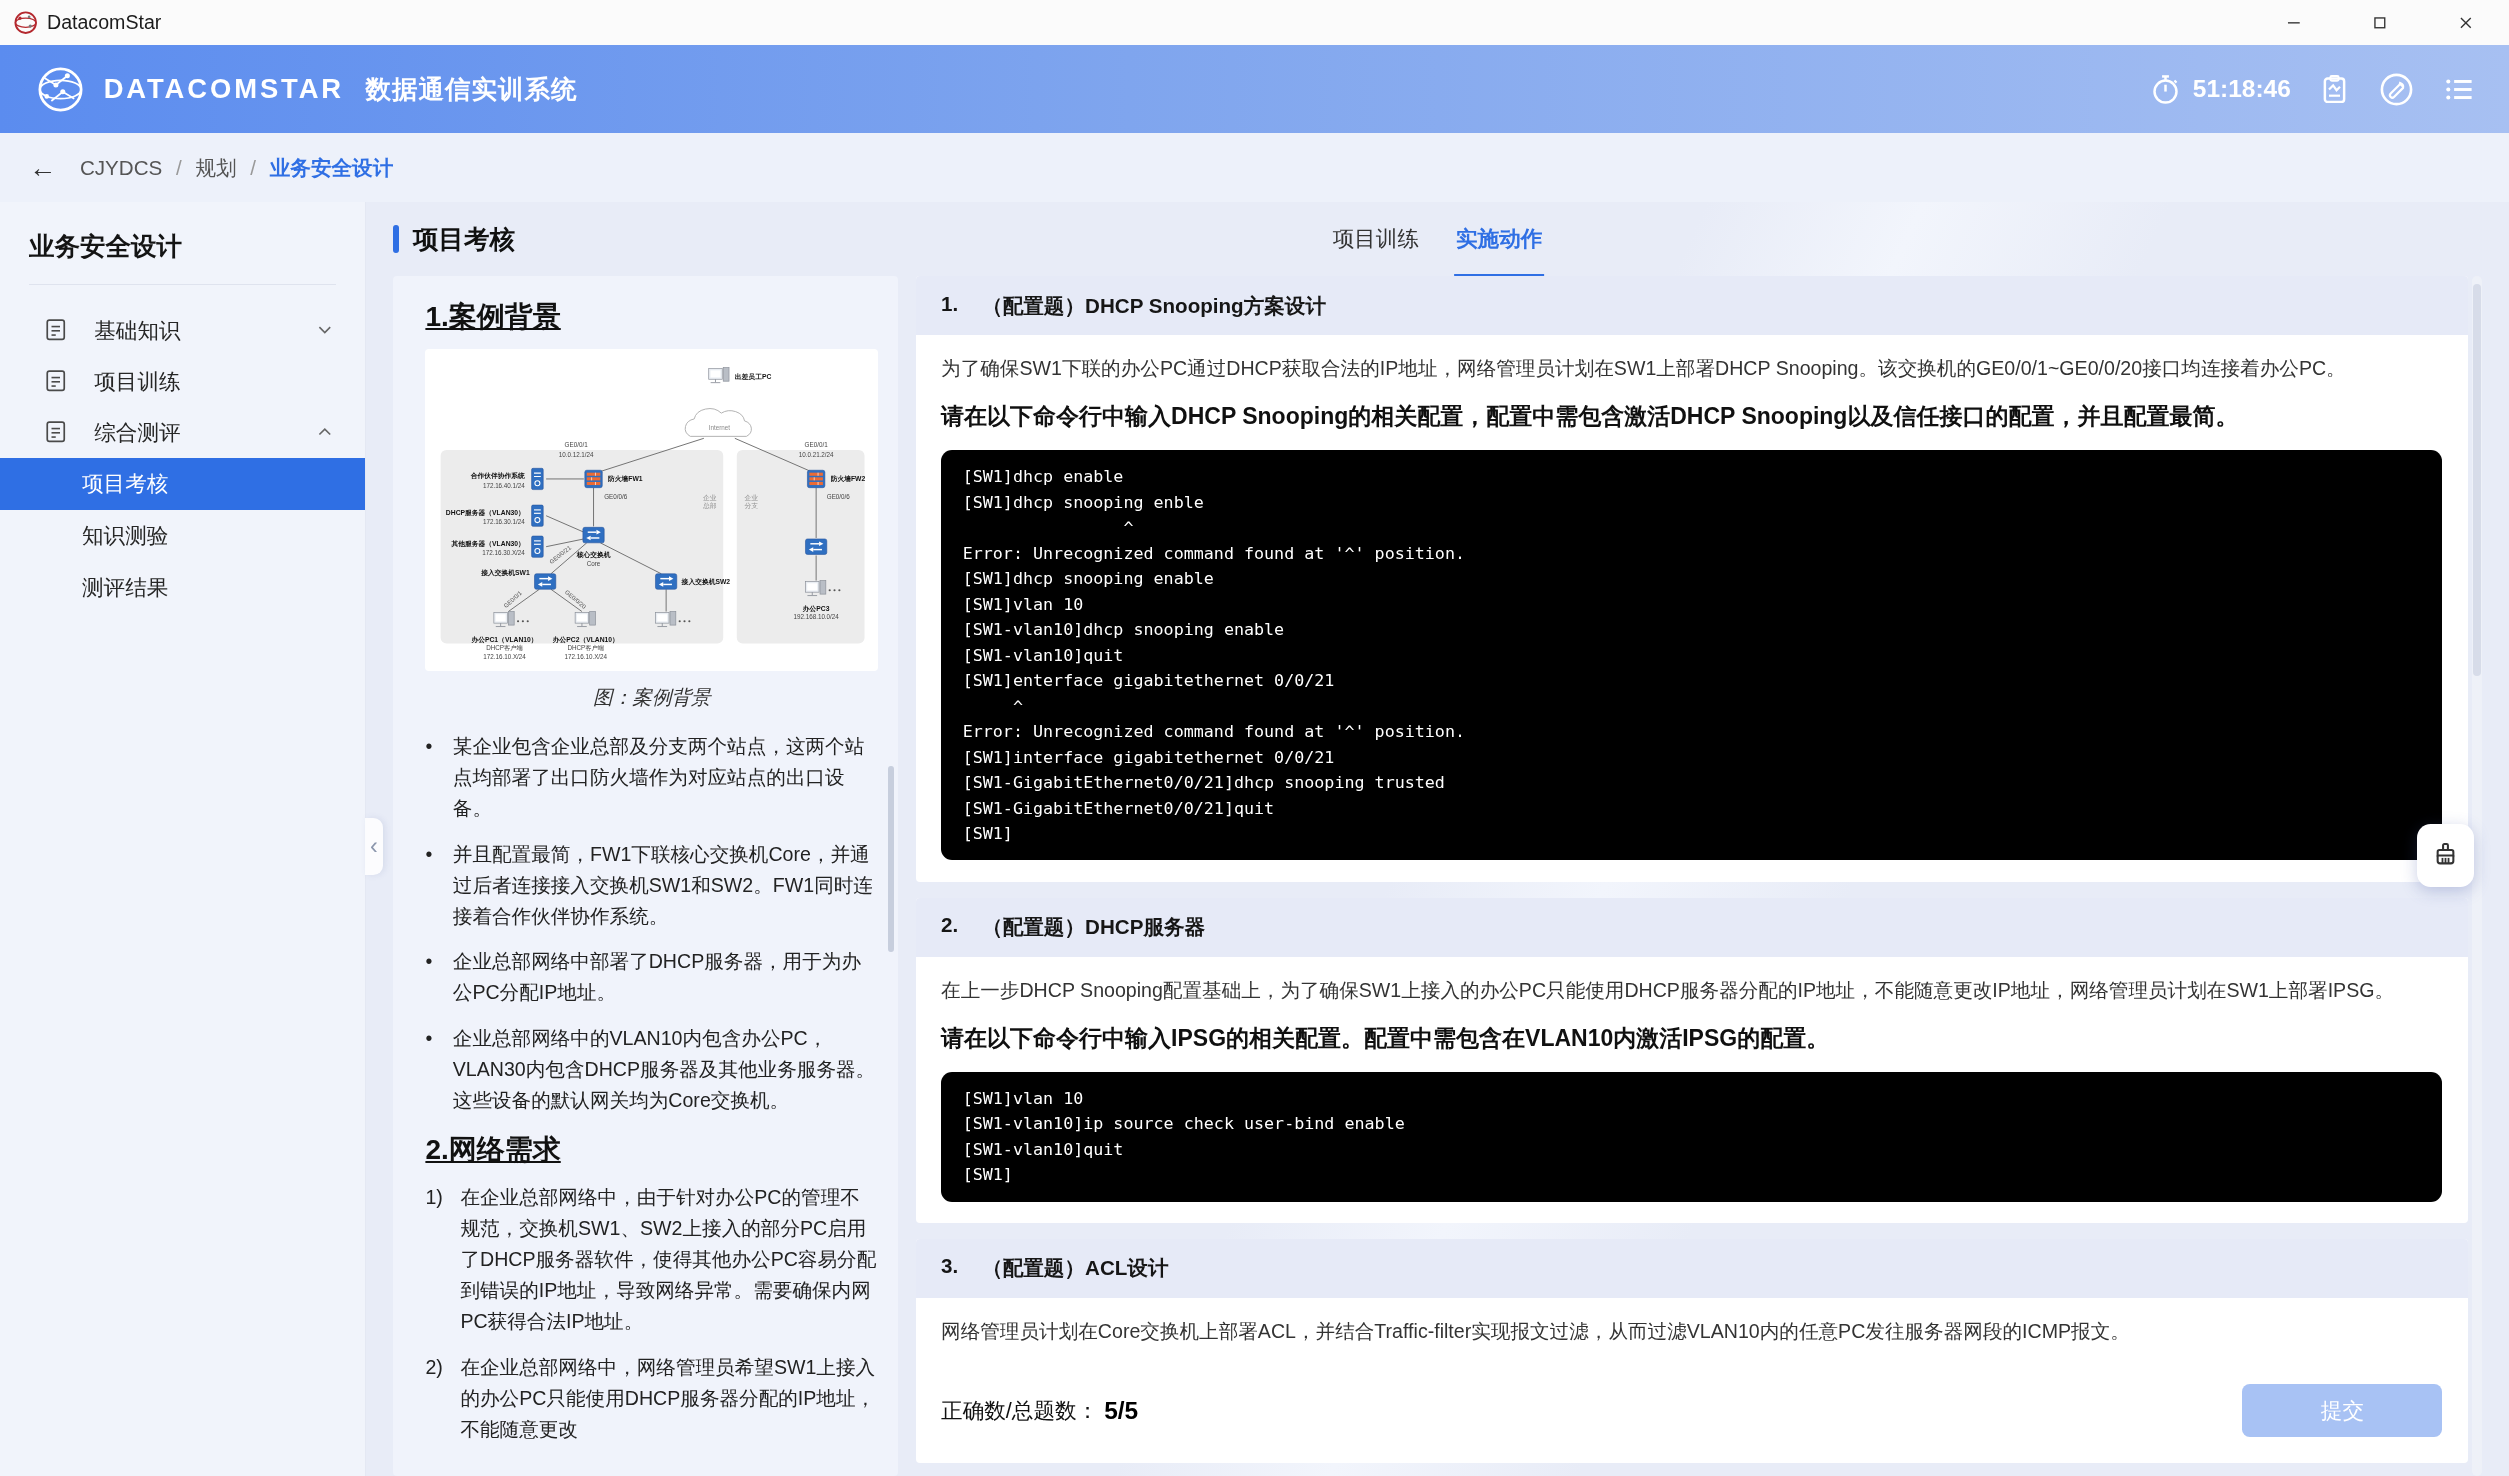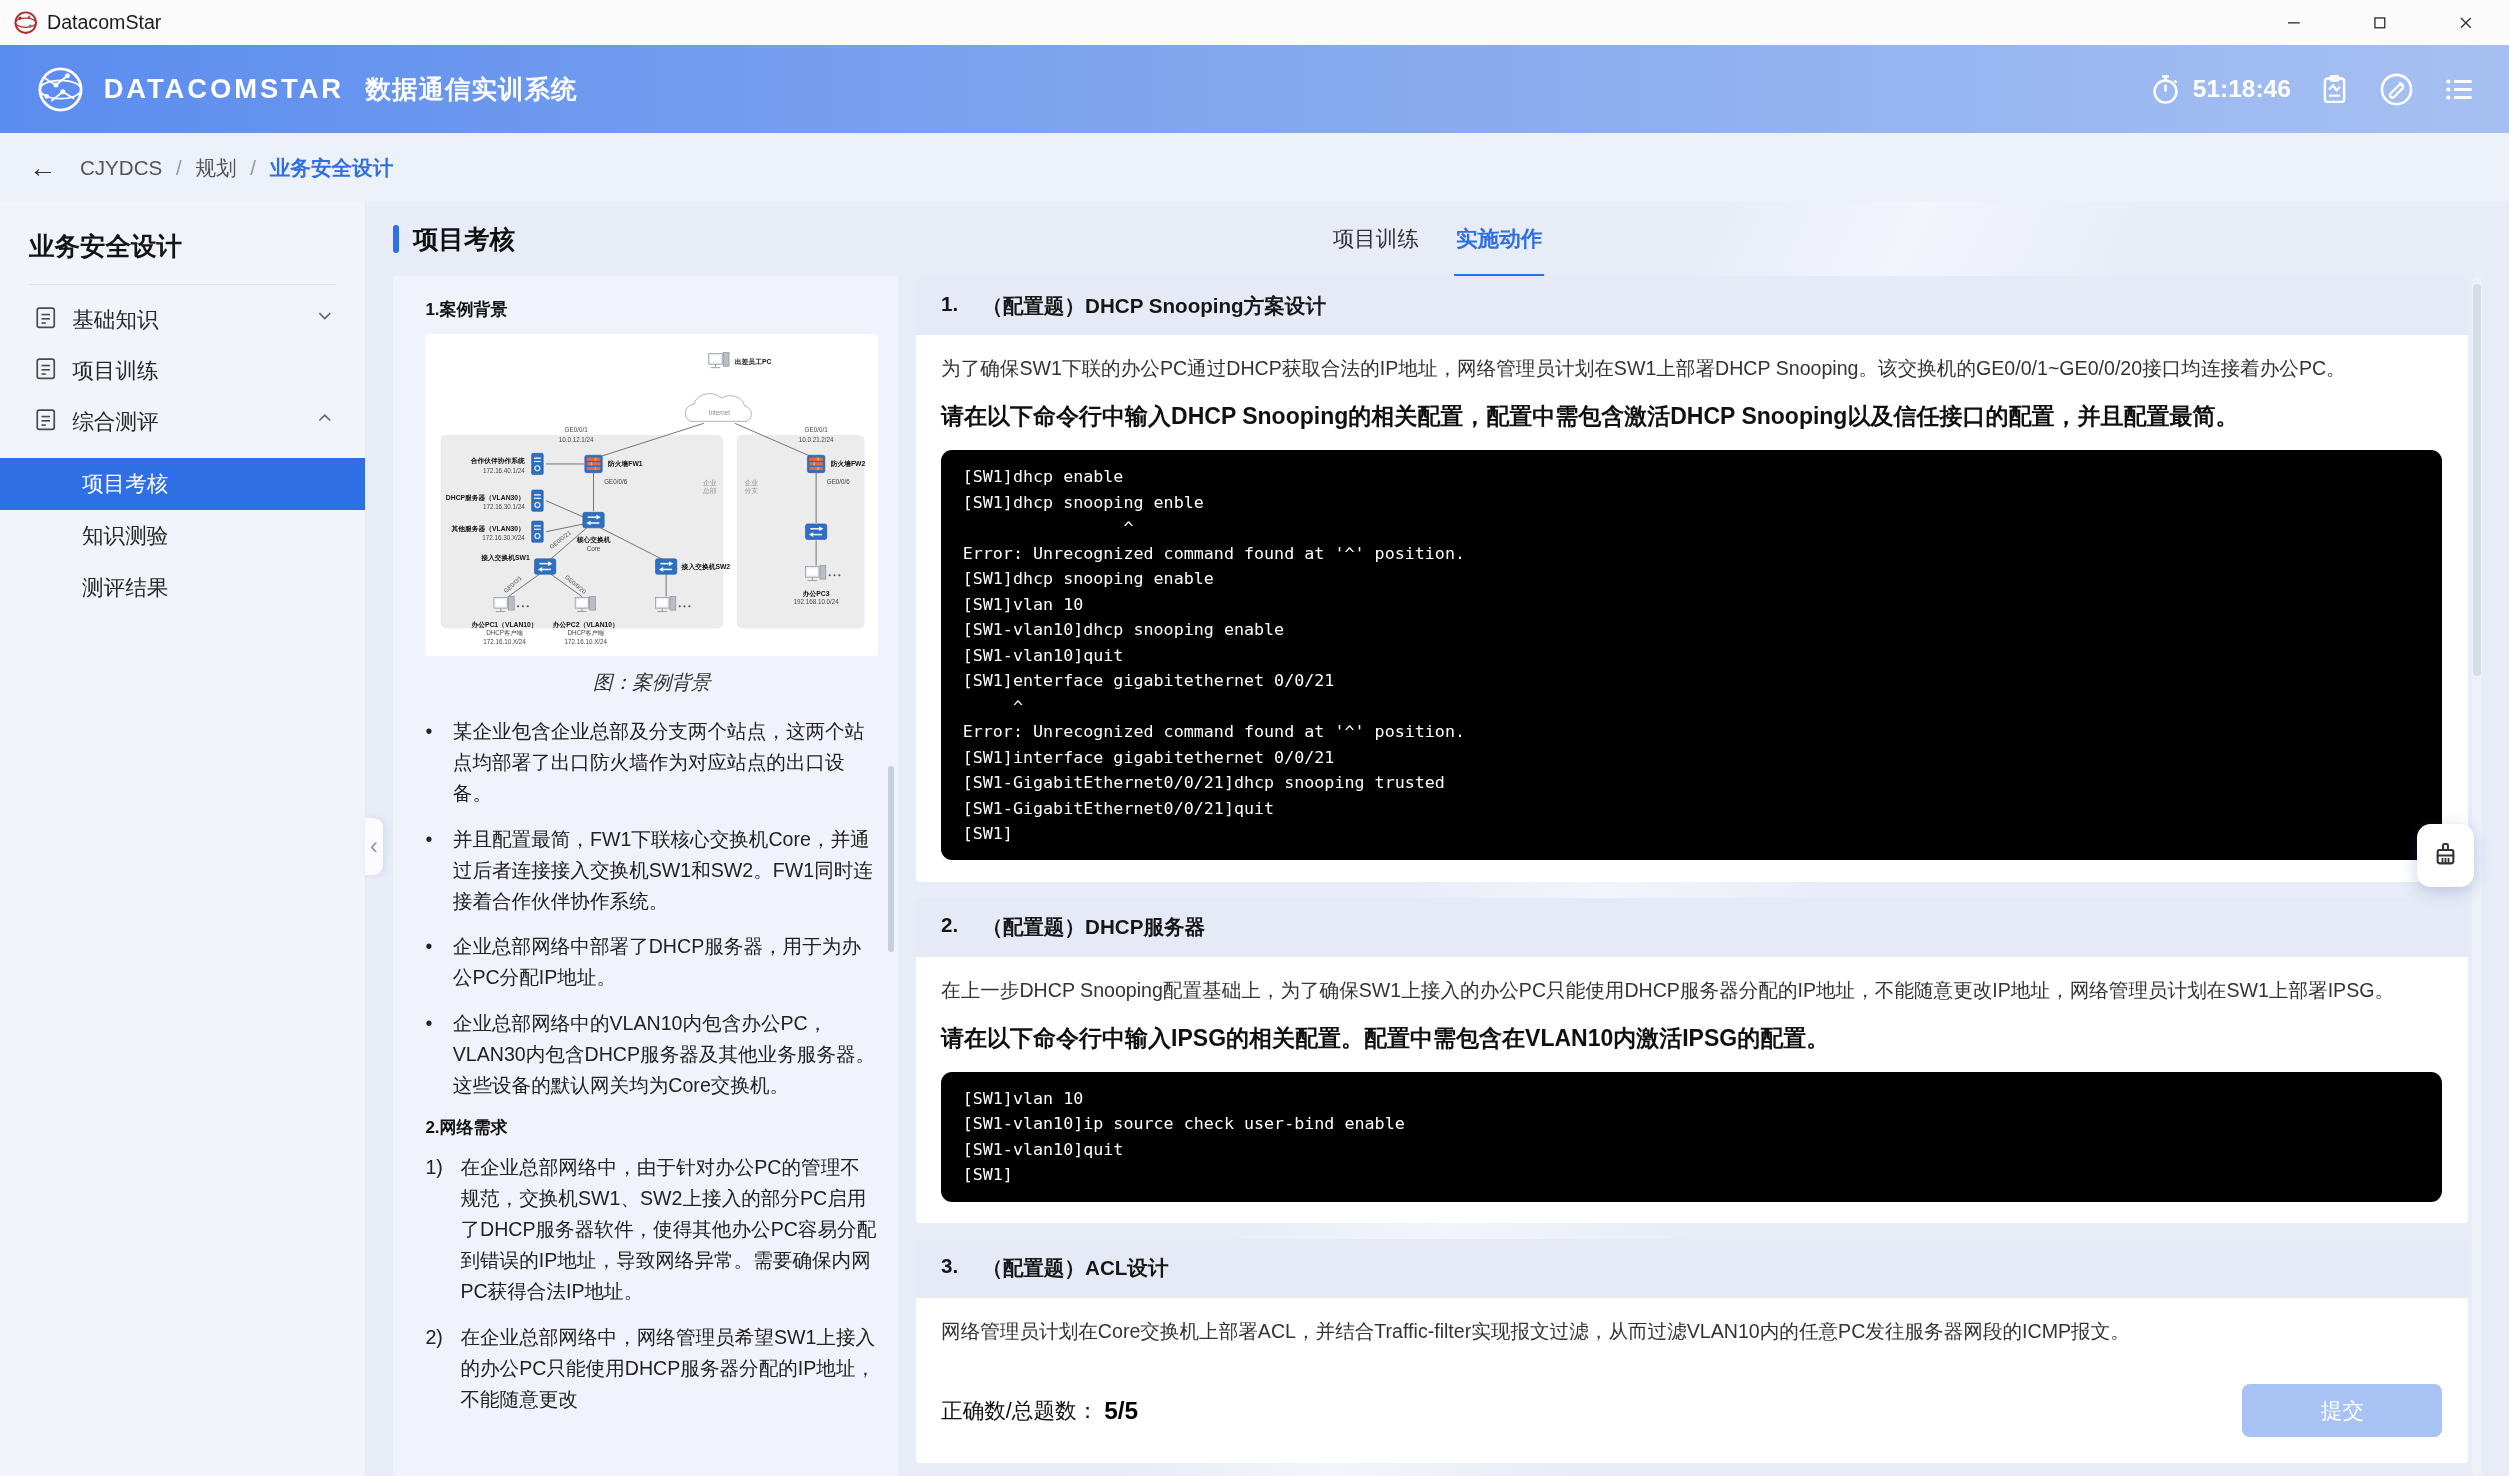--- a/index.html
+++ b/index.html
@@ -30,21 +30,21 @@
   .crumb-sep{margin:0 13.7px;color:#999;}
   .crumb.current{color:#2f6fe4;font-weight:700;}
 
   
   .content-row{display:flex;height:1274px;position:relative;
      background:linear-gradient(115deg,#e8ecf7 55%,#f2f5fc 62%,#e8ecf7 70%);}
   .sidebar{width:365px;flex:none;background:#f1f4fb;position:relative;border-right:1px solid #e4e8f3;}
   .side-title{font-size:25.5px;font-weight:700;color:#141414;padding:27.4px 29px 19.6px;}
   .side-divider{height:1px;background:#dfe3ee;margin:0 29px;}
   .side-items{margin-top:19.6px;}
-  .side-item{height:51px;display:flex;align-items:flex-start;padding:0 29px 0 33px;font-size:21.6px;color:#262626;}
+  .side-item{height:51px;display:flex;align-items:center;padding:0 29px 0 43px;font-size:21.6px;color:#262626;gap:12px;}
   .side-item .ic{margin-right:13.7px;display:flex;}
   .side-item .chev{margin-left:auto;display:flex;}
   .side-sub{height:52px;display:flex;align-items:center;padding-left:82px;font-size:21.6px;color:#262626;}
   .side-sub.active{background:#2f6fe4;color:#fff;}
   .collapse-tab{position:absolute;left:365px;top:616px;width:17.6px;height:57px;background:rgba(255,255,255,.85);
      border-radius:0 9.8px 9.8px 0;display:flex;align-items:center;justify-content:center;
      color:#8c97ad;font-size:23.5px;z-index:6;box-shadow:2px 0 5.9px rgba(80,100,160,.12);}
 
   
   .main{flex:1;min-width:0;display:flex;flex-direction:column;padding:0 27.4px;position:relative;}
@@ -53,21 +53,21 @@
   .page-title{font-size:25.5px;font-weight:700;color:#101010;}
   .tabs{position:absolute;left:50%;transform:translateX(-50%);height:100%;display:flex;gap:33px;align-items:stretch;}
   .tab{font-size:21.6px;color:#333;display:flex;align-items:center;border-bottom:2.9px solid transparent;padding:0 2px;}
   .tab.active{color:#2f6fe4;font-weight:700;border-bottom-color:#2f6fe4;}
 
   .panels{flex:1;display:flex;gap:17.6px;min-height:0;}
 
   
   .case-panel{width:453px;flex:none;background:#f0f3fb;border-radius:3.9px;
      padding:11.8px 19.6px 0 32px;position:relative;overflow:hidden;color:#222;}
-  .case-h{font-size:17px;font-weight:700;color:#111;margin:9.8px 0 13.7px;}
+  .case-h{font-size:28px;font-weight:700;color:#111;margin:9.8px 0 13.7px;text-decoration:underline;}
   .fig-box{background:#fff;border-radius:3.9px;padding:7.8px 3.9px 2px;}
   .fig-caption{text-align:center;font-size:19.6px;color:#333;margin:13.7px 0 19.6px;font-style:italic;}
   .bullets{margin:0;}
   .bullet{display:flex;margin-bottom:14.7px;font-size:19.6px;line-height:31px;}
   .bullet .dot{width:27.4px;flex:none;}
   .numbered .nrow{display:flex;margin-bottom:14.7px;font-size:19.6px;line-height:31px;}
   .numbered .nnum{width:35px;flex:none;}
   .case-scroll{position:absolute;right:3.9px;top:490px;width:5.9px;height:186px;background:#c7cedd;border-radius:2.9px;}
 
   

